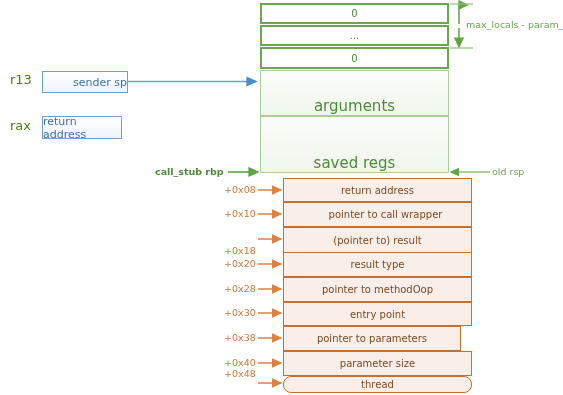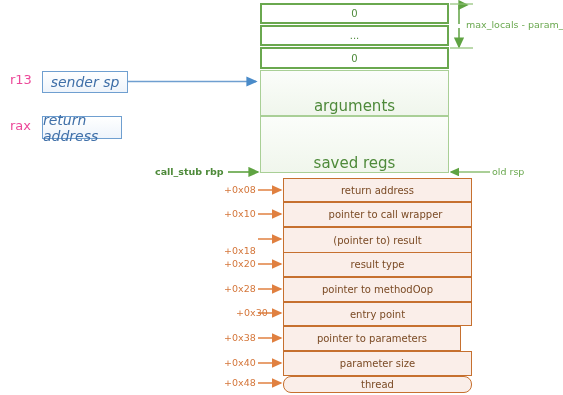--- a/index.html
+++ b/index.html
@@ -36,25 +36,25 @@
   .off-label{
     position:absolute;color:#d4763a;font-size:9.5px;
     white-space:nowrap;text-align:left;
   }
 
   
   .bbox{
     position:absolute;box-sizing:border-box;
     border:1px solid #6f9fd0;
     background:linear-gradient(180deg,#ffffff 0%,#eef4fb 100%);
-    color:#3f6fa8;font-size:14px;
-    display:flex;align-items:center;justify-content:center;font-style:italic;
+    color:#3f6fa8;font-size:11px;
+    display:flex;align-items:center;justify-content:flex-end;
   }
   .reg{
-    position:absolute;color:#ec4899;font-size:13px;white-space:nowrap;
+    position:absolute;color:#4d7c0f;font-size:13px;white-space:nowrap;
   }
 
   
   .glabel{position:absolute;color:#6aa84f;font-size:9.5px;white-space:nowrap;}
   .glabel.bold{font-weight:bold;color:#4e8a3a;}
   svg{position:absolute;left:0;top:0;overflow:visible;}
 </style>
 </head>
 <body>
 
@@ -156,31 +156,31 @@
 <div class="off-label" style="left:224px;top:258px;">+0x20</div>
 <div class="ocell" style="left:283px;top:252px;width:189px;height:25px;">
   <span>result type</span>
 </div>
 
 <div class="off-label" style="left:224px;top:283px;">+0x28</div>
 <div class="ocell" style="left:283px;top:277px;width:189px;height:25px;">
   <span>pointer to methodOop</span>
 </div>
 
-<div class="off-label" style="left:236px;top:307px;">+0x30</div>
+<div class="off-label" style="left:224px;top:307px;">+0x30</div>
 <div class="ocell" style="left:283px;top:302px;width:189px;height:24px;">
   <span>entry point</span>
 </div>
 
 <div class="off-label" style="left:224px;top:332px;">+0x38</div>
 <div class="ocell" style="left:283px;top:326px;width:178px;height:25px;">
   <span>pointer to parameters</span>
 </div>
 
 <div class="off-label" style="left:224px;top:357px;">+0x40</div>
 <div class="ocell" style="left:283px;top:351px;width:189px;height:25px;">
   <span>parameter size</span>
 </div>
 
-<div class="off-label" style="left:224px;top:377px;text-align:right;">+0x48</div>
+<div class="off-label" style="left:224px;top:368px;text-align:right;">+0x48</div>
 <div class="ocell" style="left:283px;top:376px;width:189px;height:17px;border-radius:8px;">
   <span>thread</span>
 </div>
 
 </body></html>

